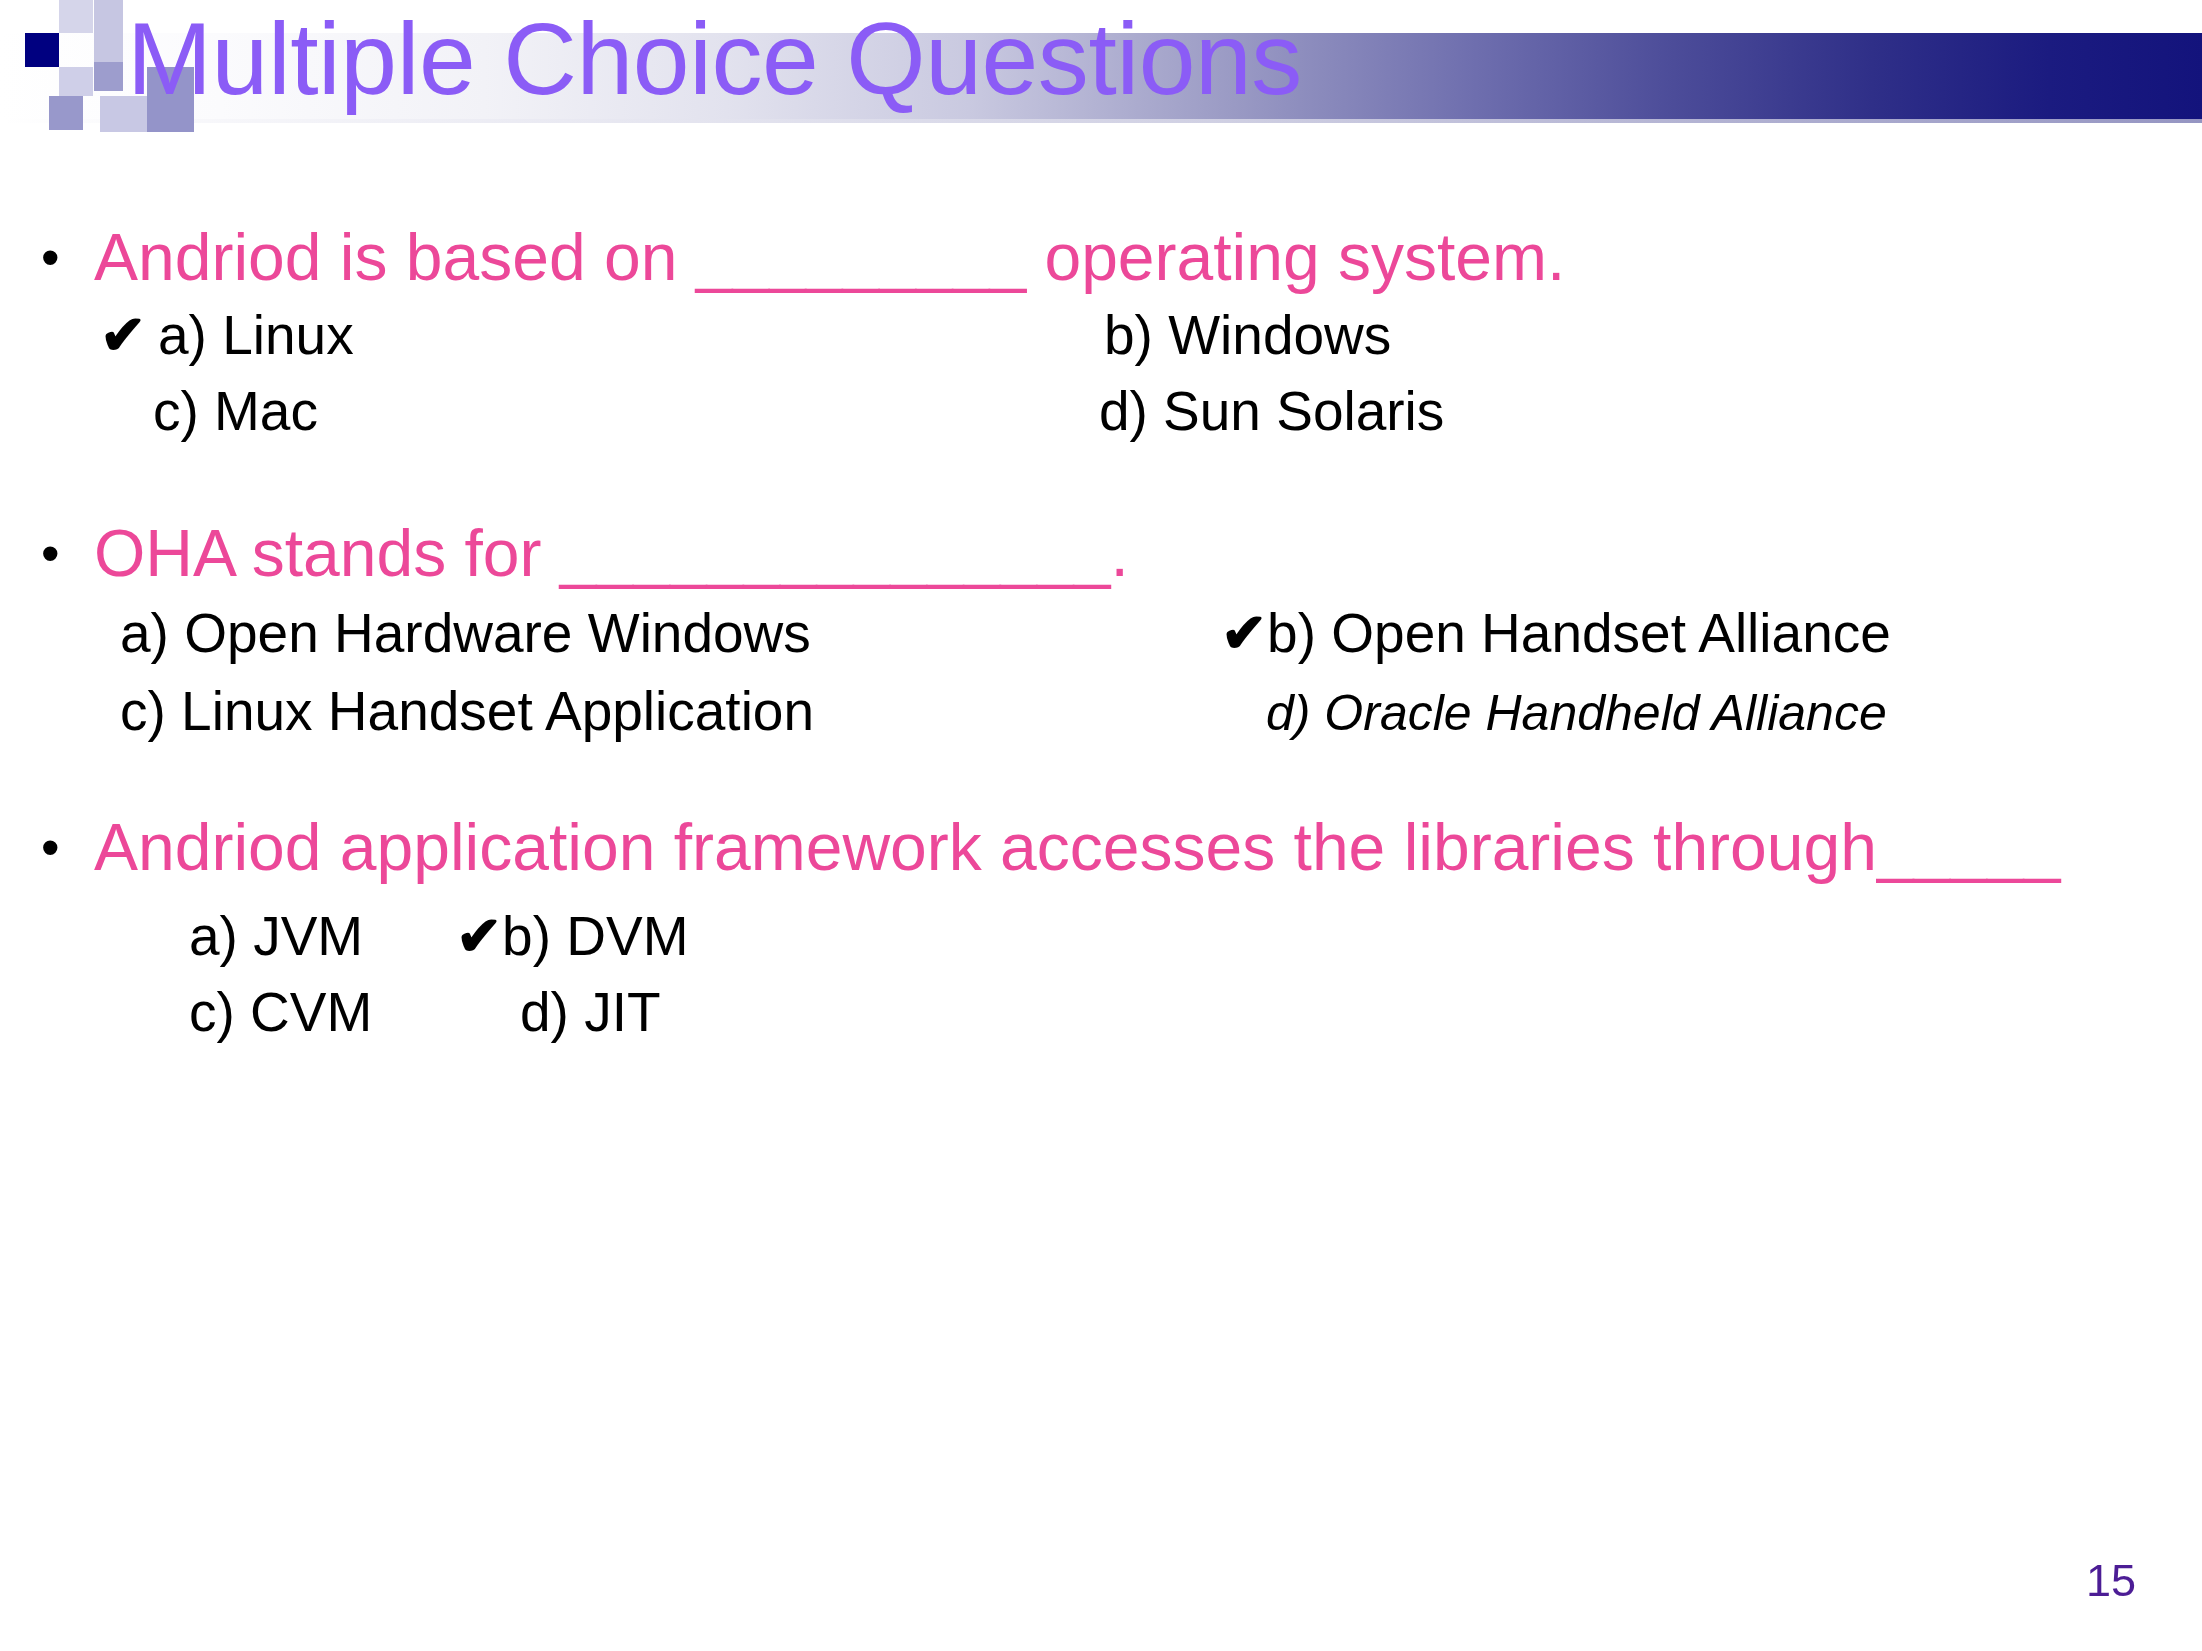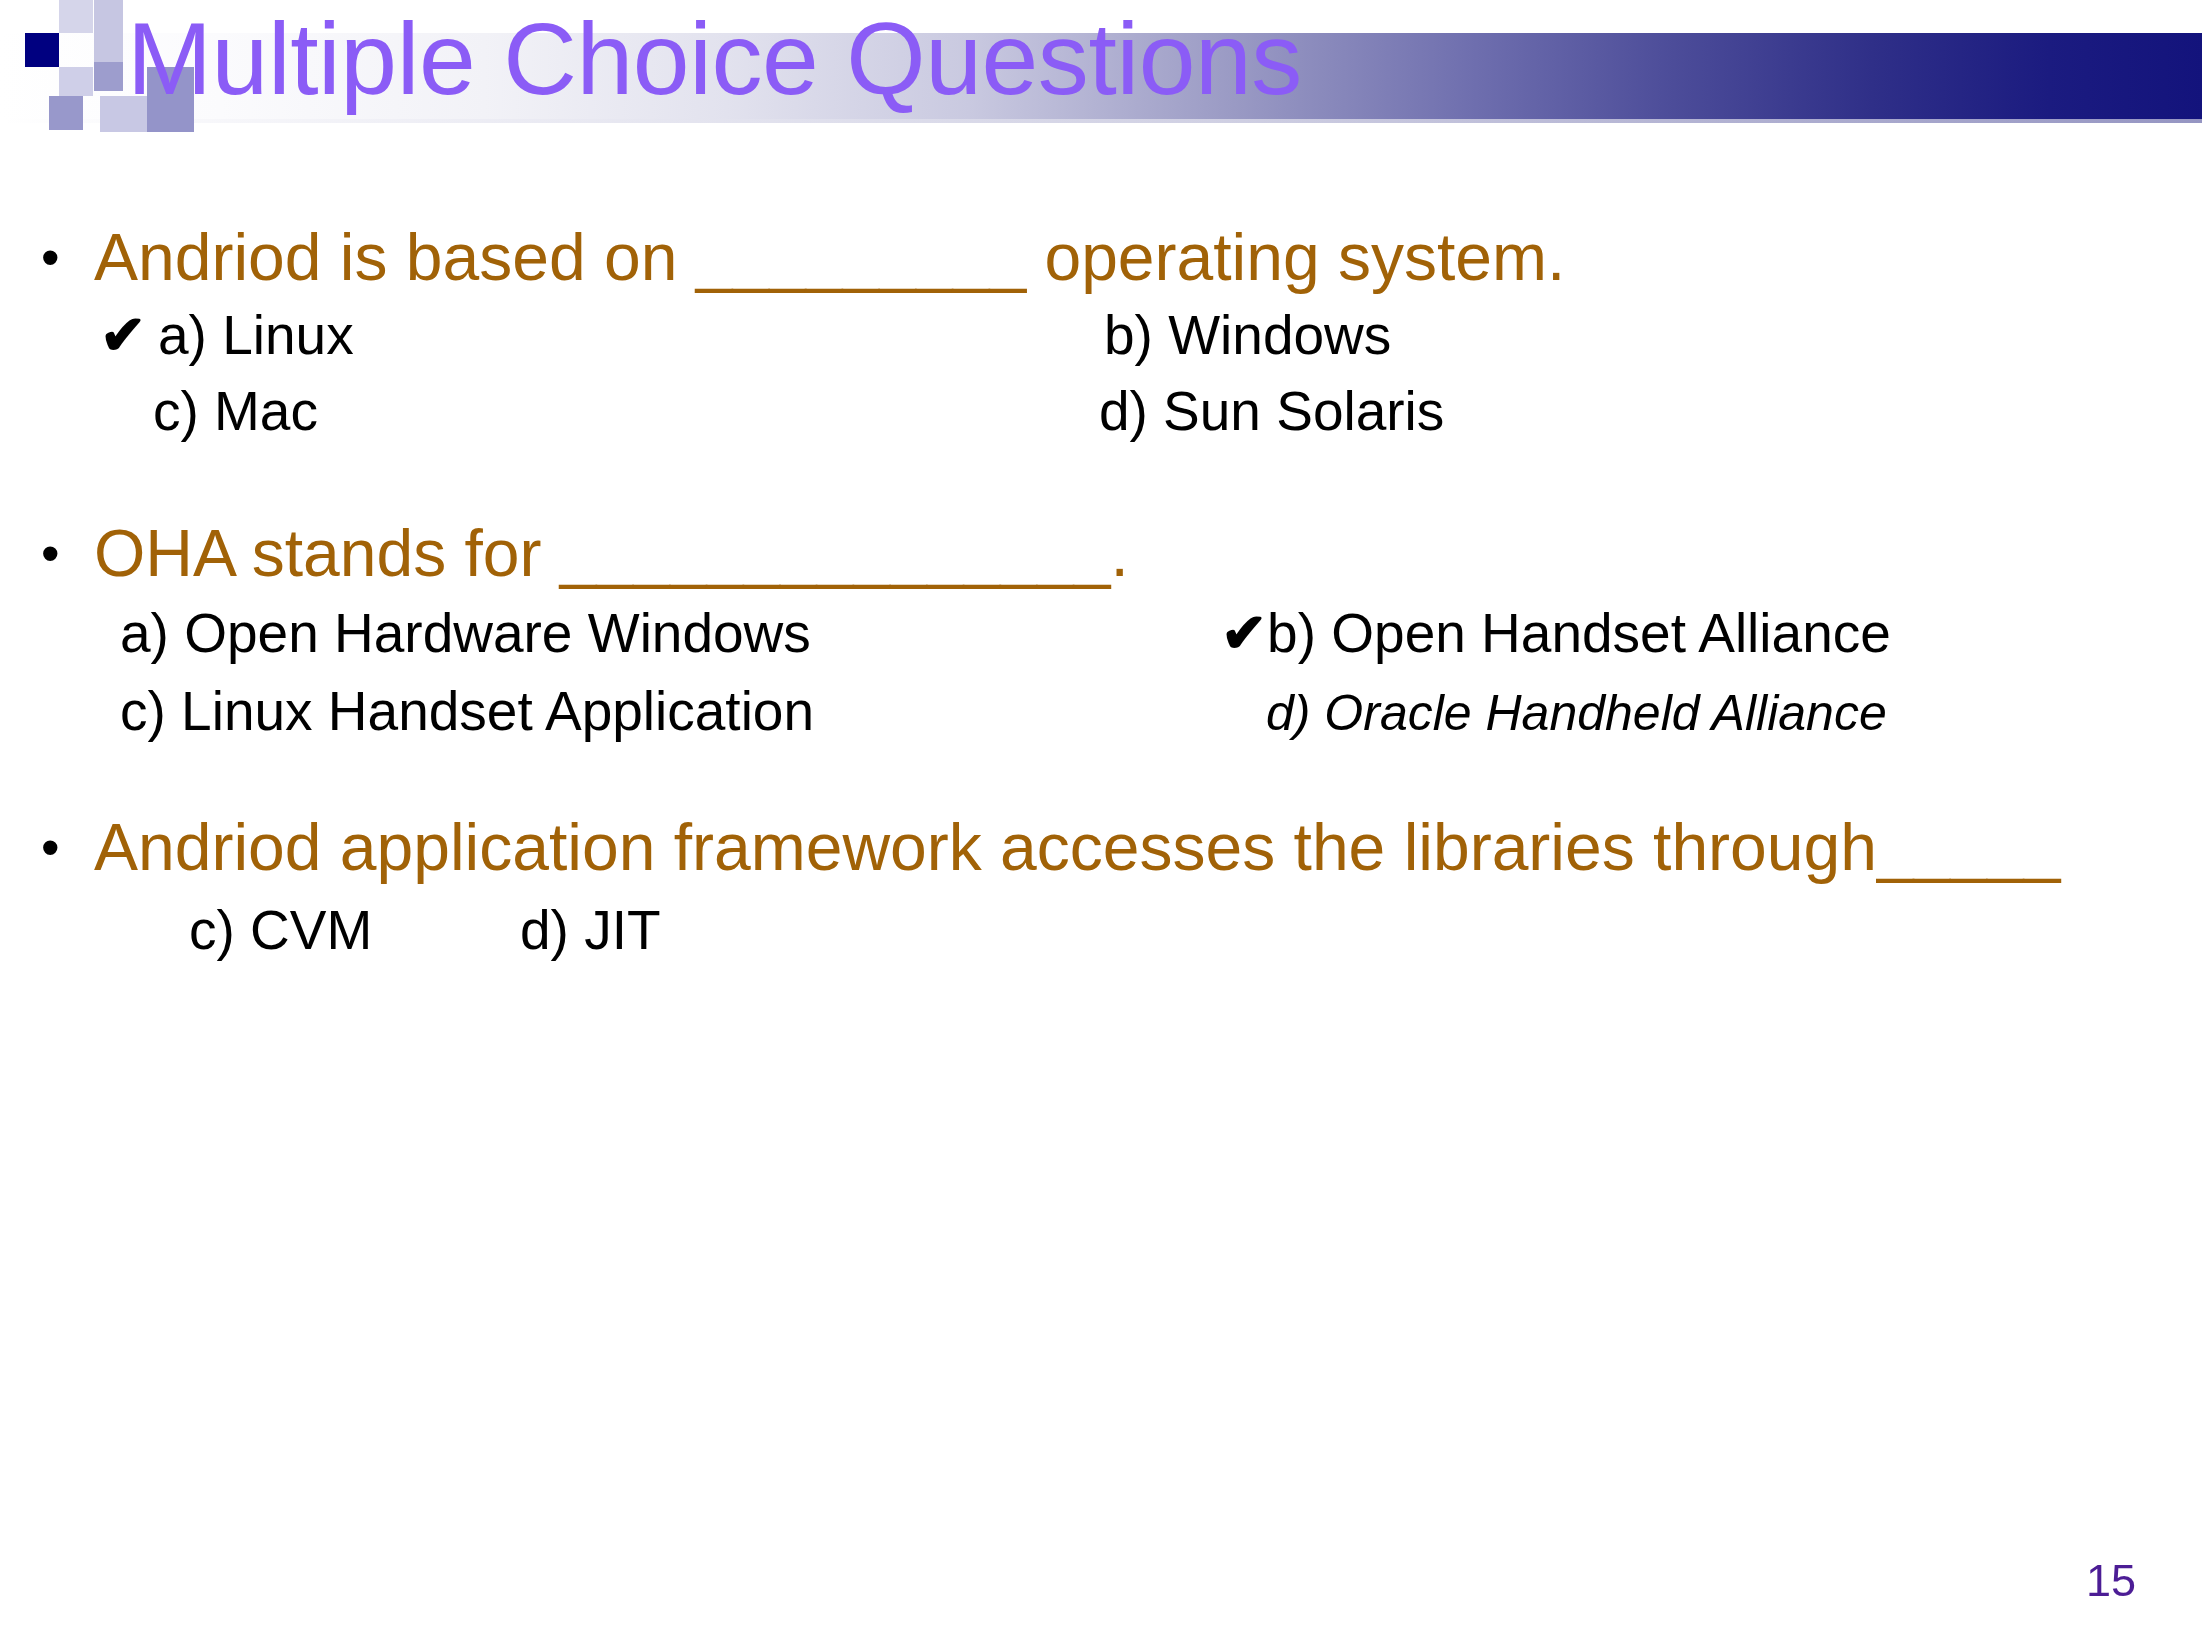--- a/index.html
+++ b/index.html
@@ -91,21 +91,21 @@
     font-size: 53px;
     line-height: 1;
     padding-top: 12px;
     color: #000;
     text-align: left;
   }
   .q-text {
     flex: 1 1 auto;
     font-size: 66px;
     line-height: 1.18;
-    color: #a16207;
+    color: #ec4899;
     max-width: 2056px;
   }
 
   .opt-row {
     display: flex;
     align-items: baseline;
   }
   .opt {
     position: relative;
     font-size: 55px;
@@ -190,20 +190,27 @@
         <div class="opt" style="flex:0 0 1101px;">c) Linux Handset Application</div>
         <div class="opt small" style="flex:0 0 auto;padding-left:45px;font-style:italic;">d) Oracle Handheld Alliance</div>
       </div>
     </div>
 
     <div class="q-block" style="margin-top:65px;">
       <div class="bullet-row">
         <div class="bullet-dot">•</div>
         <div class="q-text" style="max-width:2005px;">Andriod application framework accesses the libraries through_____</div>
       </div>
+      <div class="opt-row" style="margin-top:15.5px;">
+        <div style="width:189px;flex:0 0 auto;"></div>
+        <div class="opt" style="flex:0 0 267px;">a) JVM</div>
+        <div class="opt" style="flex:0 0 auto;">
+          <span class="check">✔</span><span>b) DVM</span>
+        </div>
+      </div>
       <div class="opt-row" style="margin-top:10px;">
         <div style="width:189px;flex:0 0 auto;"></div>
         <div class="opt" style="flex:0 0 267px;">c) CVM</div>
         <div class="opt" style="flex:0 0 auto;padding-left:64px;">d) JIT</div>
       </div>
     </div>
 
   </div>
 
   <div class="page-number">15</div>

